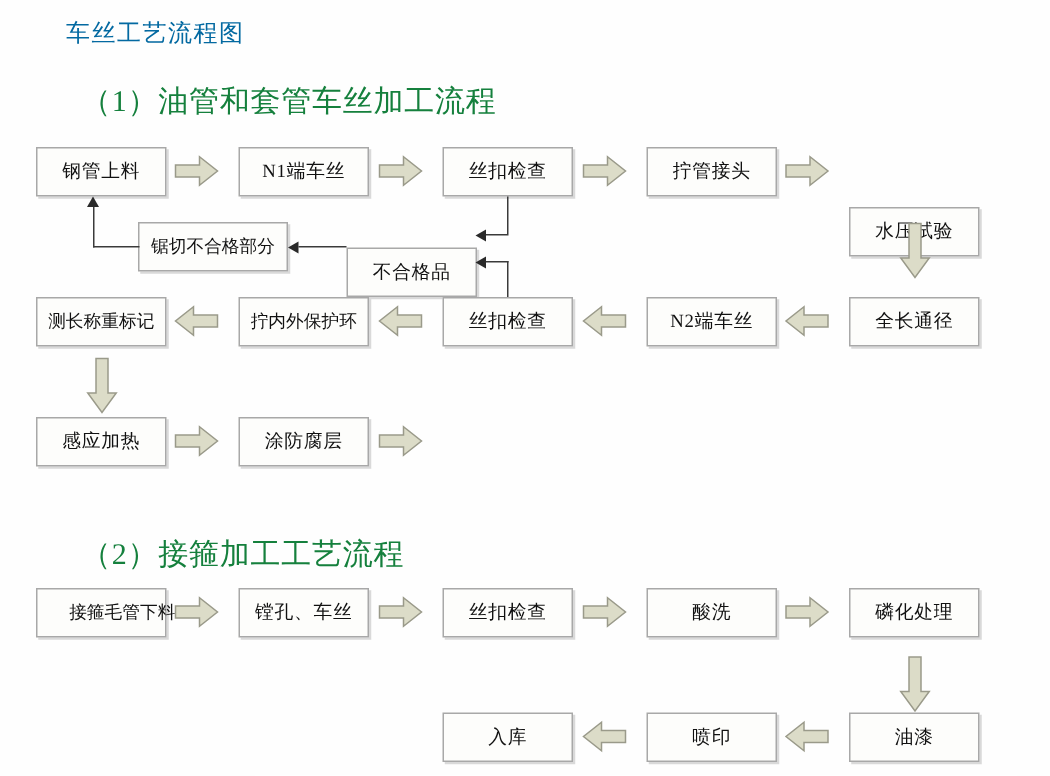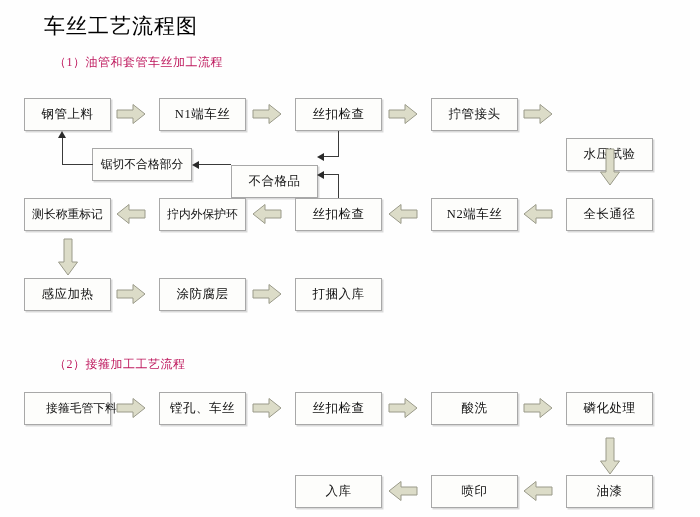--- a/index.html
+++ b/index.html
@@ -18,30 +18,30 @@
     height: 517px;
     overflow: hidden;
     background: #fefefe;
   }
 
   
   .title {
     position: absolute;
     left: 44px;
     top: 12px;
-    font-size: 21px;
+    font-size: 16px;
     letter-spacing: 1px;
-    color: #000000;
+    color: #0369a1;
     white-space: nowrap;
   }
   .section-heading {
     position: absolute;
-    font-size: 12px;
+    font-size: 20px;
     letter-spacing: 0.5px;
-    color: #be185d;
+    color: #15803d;
     white-space: nowrap;
   }
   #sec1-heading { left: 54px; top: 54px; }
   #sec2-heading { left: 54px; top: 356px; }
 
   
   .node {
     position: absolute;
     box-sizing: border-box;
     background: #fdfdfb;
@@ -182,21 +182,20 @@
   </div>
 
   <div class="fatarrow-v" style="left:57px; top:238px;">
     <svg viewBox="0 0 22 38" preserveAspectRatio="none">
       <polygon points="7,1 15,1 15,24 20.5,24 11,37 1.5,24 7,24" fill="#dcdcc8" stroke="#9a9a8a" stroke-width="1"></polygon>
       </svg>
   </div>
 
   <div class="node" style="left:24px;  top:278px; width:87px;">感应加热</div>
   <div class="node" style="left:159px; top:278px; width:87px;">涂防腐层</div>
-  <div class="node" style="left:295px; top:278px; width:87px;">打捆入库</div>
 
   <div class="fatarrow" style="left:116px; top:283px;">
     <svg viewBox="0 0 30 22" preserveAspectRatio="none">
       <polygon points="1,7 17,7 17,1.5 29,11 17,20.5 17,15 1,15" fill="#dcdcc8" stroke="#9a9a8a" stroke-width="1"></polygon>
       </svg>
   </div>
   <div class="fatarrow" style="left:252px; top:283px;">
     <svg viewBox="0 0 30 22" preserveAspectRatio="none">
       <polygon points="1,7 17,7 17,1.5 29,11 17,20.5 17,15 1,15" fill="#dcdcc8" stroke="#9a9a8a" stroke-width="1"></polygon>
       </svg>

